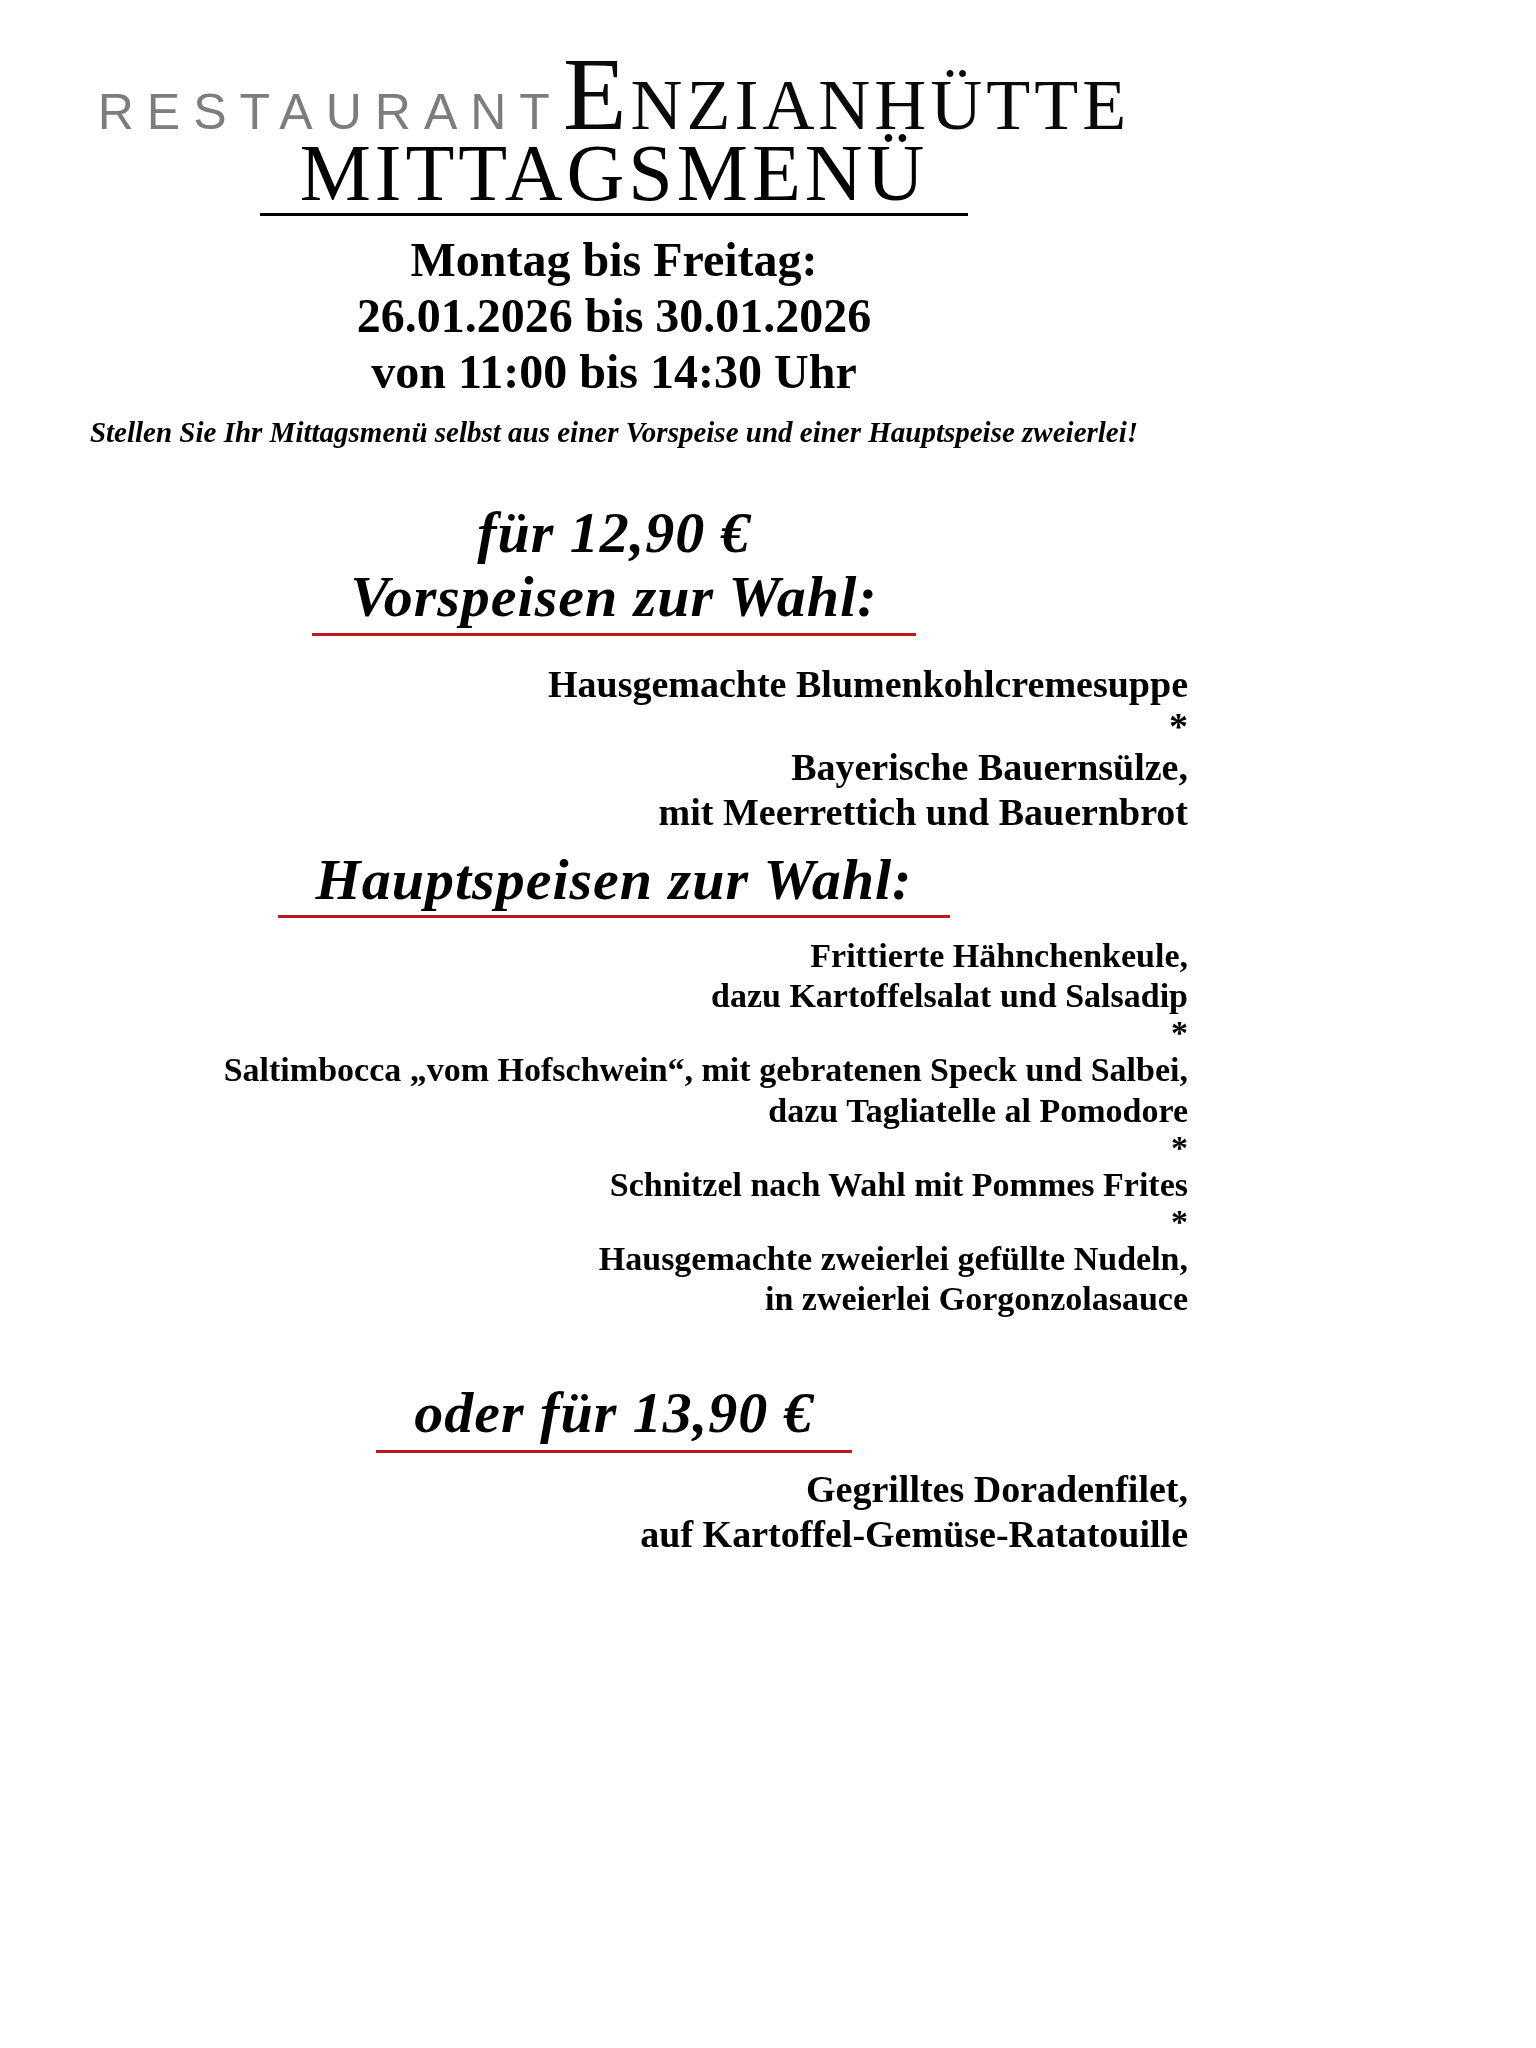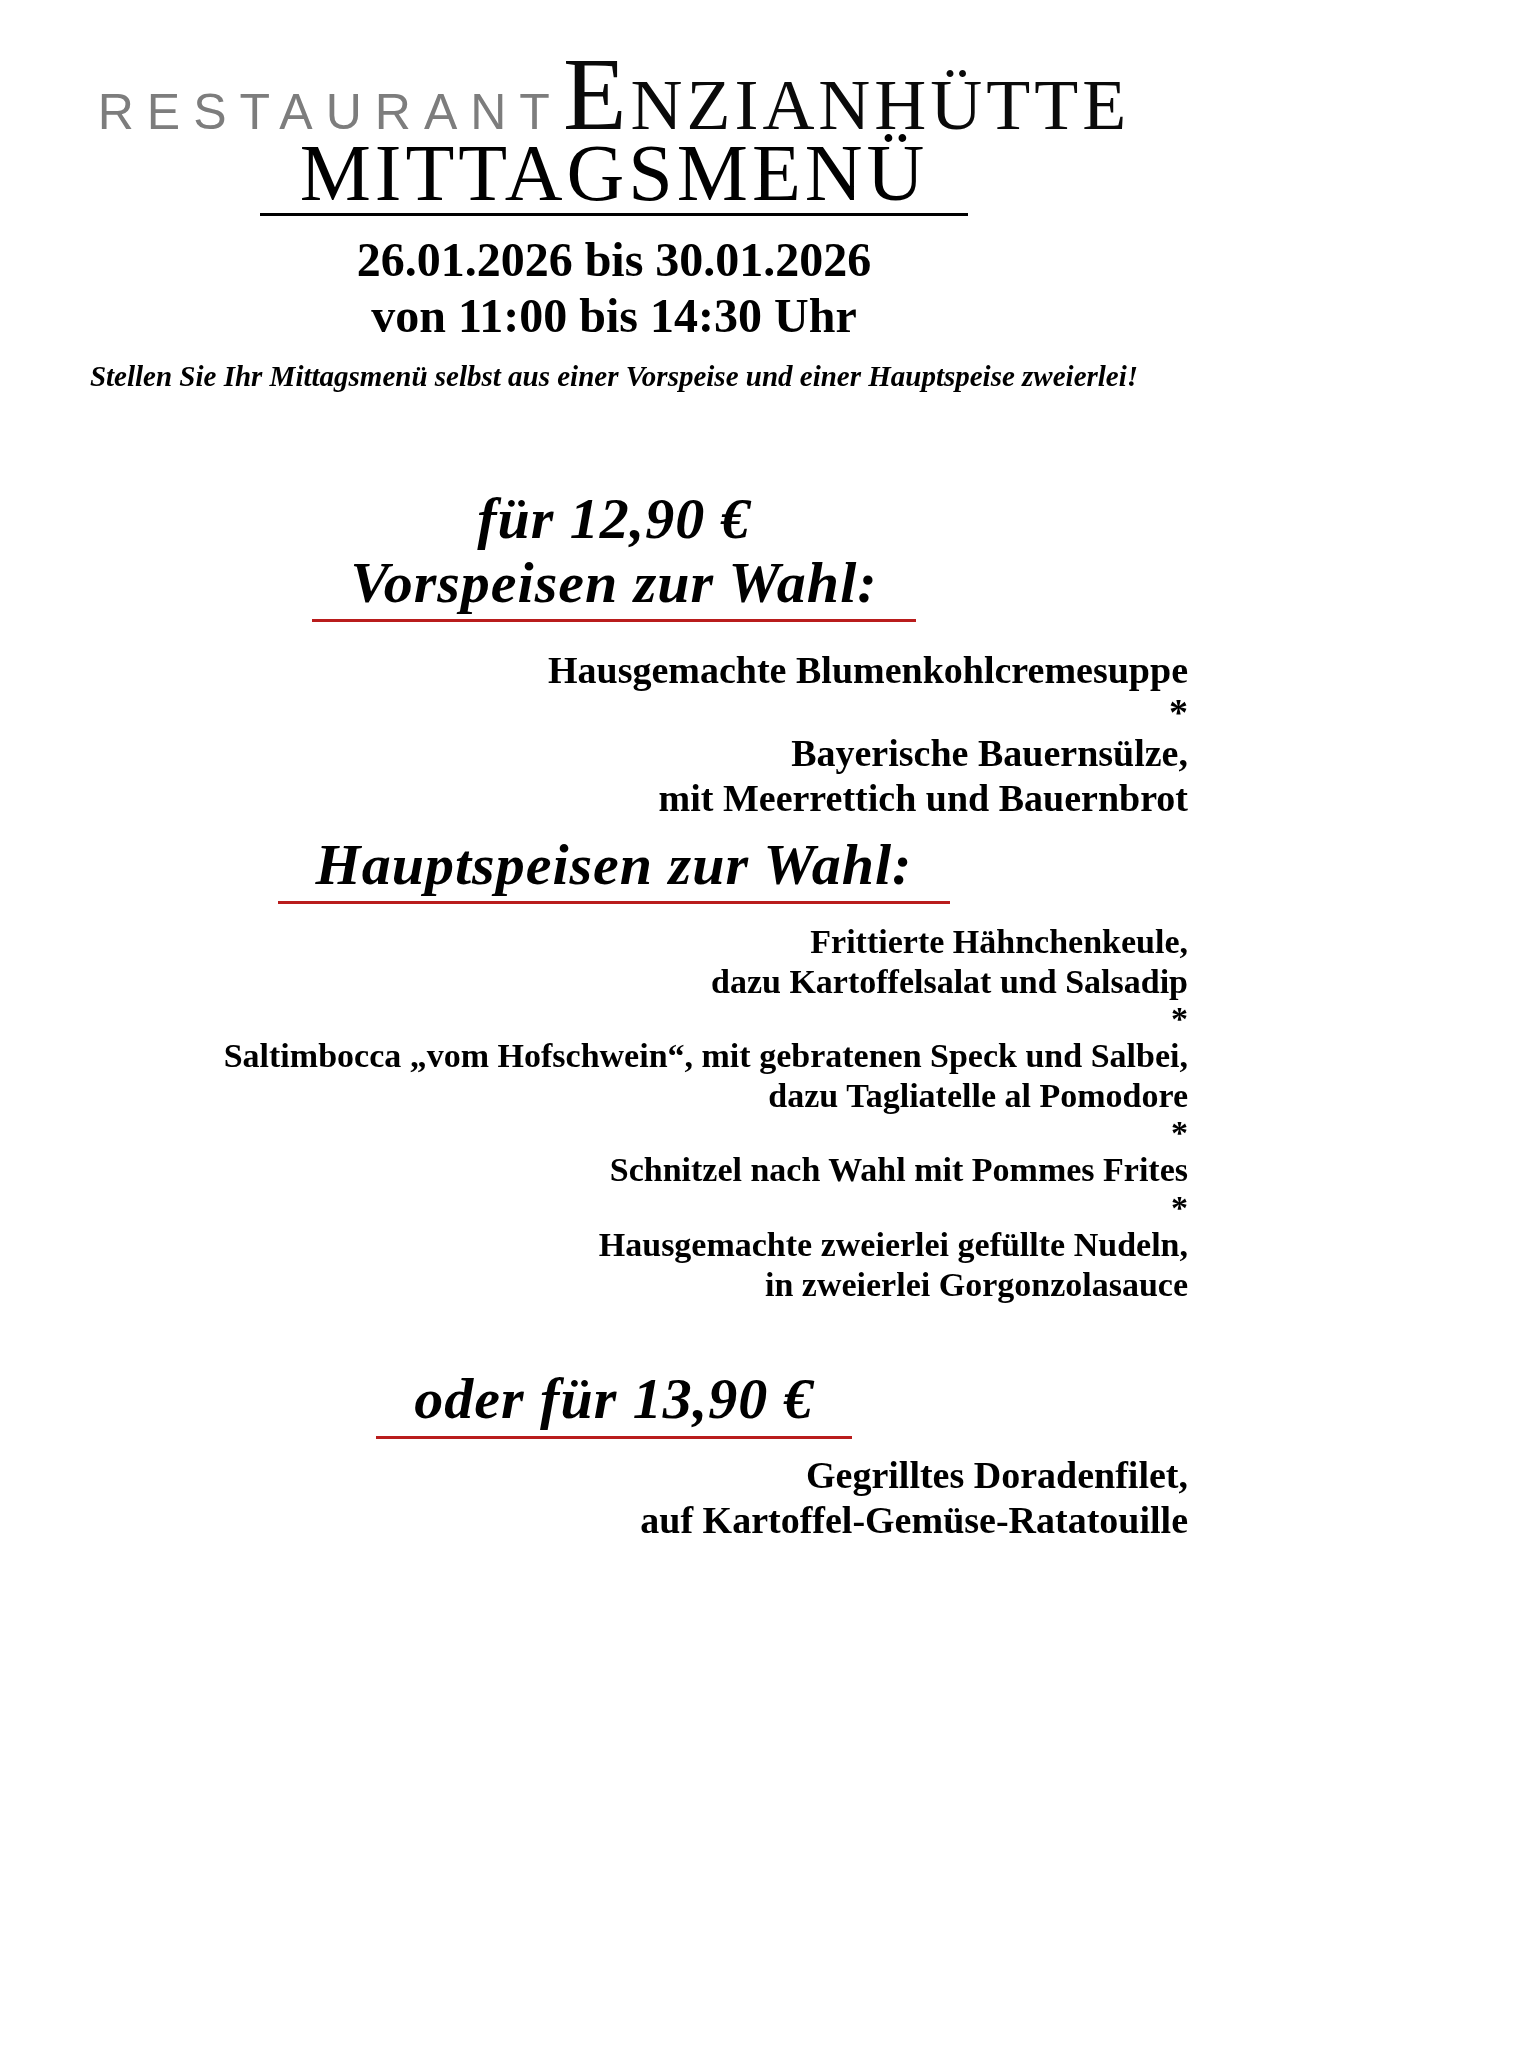--- a/index.html
+++ b/index.html
@@ -81,21 +81,21 @@
   }
 
   
   .price-line {
     text-align: center;
     font-style: italic;
     font-weight: bold;
     font-size: 58px;
     letter-spacing: 1px;
   }
-  .price-1 { margin-top: 92px; }
+  .price-1 { margin-top: 50px; }
   .price-2 { margin-top: 60px; }
 
   .section-head {
     text-align: center;
     font-style: italic;
     font-weight: bold;
     font-size: 58px;
     letter-spacing: 1px;
     line-height: 1.08;
   }
@@ -140,20 +140,21 @@
 
   <div class="logo">
     <span class="logo-restaurant">RESTAURANT</span><span class="logo-enzian"><span class="cap">E</span><span>NZIANHÜTTE</span></span>
   </div>
 
   <div class="menu-title">
     <span class="rule">MITTAGSMENÜ</span>
   </div>
 
   <div class="dates">
+    <div>Montag bis Freitag:</div>
     <div>26.01.2026 bis 30.01.2026</div>
     <div>von 11:00 bis 14:30 Uhr</div>
   </div>
 
   <div class="note">Stellen Sie Ihr Mittagsmenü selbst aus einer Vorspeise und einer Hauptspeise zweierlei!</div>
 
   <div class="price-line price-1">für 12,90 €</div>
 
   <div class="section-head">
     <span class="rule">Vorspeisen zur Wahl:</span>

